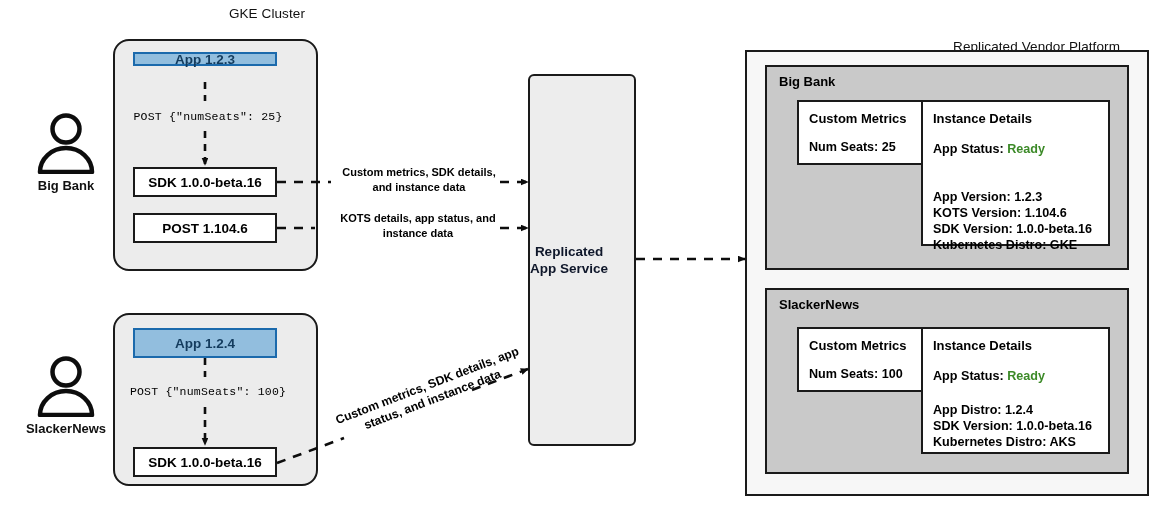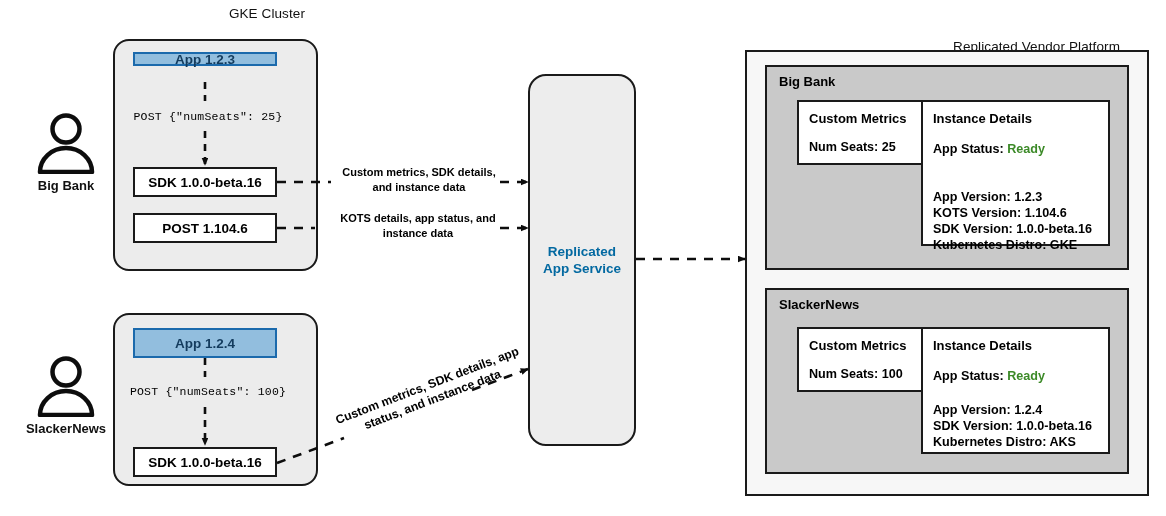--- a/index.html
+++ b/index.html
@@ -82,29 +82,28 @@
     font-size: 13.5px;
     font-weight: bold;
     color: #000000;
     white-space: nowrap;
   }
 
   
   .service {
     background: #EDEDED;
     border: 2px solid #1A1A1A;
-    border-radius: 18px;
+    border-radius: 6px;
     box-sizing: border-box;
     display: flex;
     align-items: center;
-    justify-content: center;
-    text-align: center;
-    font-size: 13.5px;
-    font-weight: bold;
-    color: #0369a1;
+    text-align: center;
+    font-size: 13.5px;
+    font-weight: bold;
+    color: #0f172a;
     line-height: 17px;
   }
 
   
   .platform {
     background: #F7F7F7;
     border: 2px solid #1A1A1A;
     box-sizing: border-box;
   }
   .tenant {
@@ -244,21 +243,21 @@
   <div class="abs panel-head" style="left:809px; top:338px;">Custom Metrics</div>
   <div class="abs panel-line" style="left:809px; top:366px;">Num Seats: 100</div>
 
   <div class="abs panel" style="left:921px; top:327px; width:189px; height:127px;"></div>
   <div class="abs panel-head" style="left:933px; top:338px;">Instance Details</div>
   <div class="abs panel-line" style="left:933px; top:368px;">
     <span>App Status:</span>
     <span class="status-ready">Ready</span>
   </div>
   <div class="abs panel-line" style="left:933px; top:402px;">
-    <div>App Version: 1.2.4</div>
+    <div>App Distro: 1.2.4</div>
     <div>SDK Version: 1.0.0-beta.16</div>
     <div>Kubernetes Distro: AKS</div>
   </div>
 
   <svg class="overlay">
     <defs>
       <marker id="arrow" markerWidth="9" markerHeight="9" refX="7.2" refY="3.4" orient="auto" markerUnits="userSpaceOnUse">
         <path d="M0,0 L8,3.4 L0,6.8 z" fill="#0D0D0D"></path>
       </marker>
     </defs>

